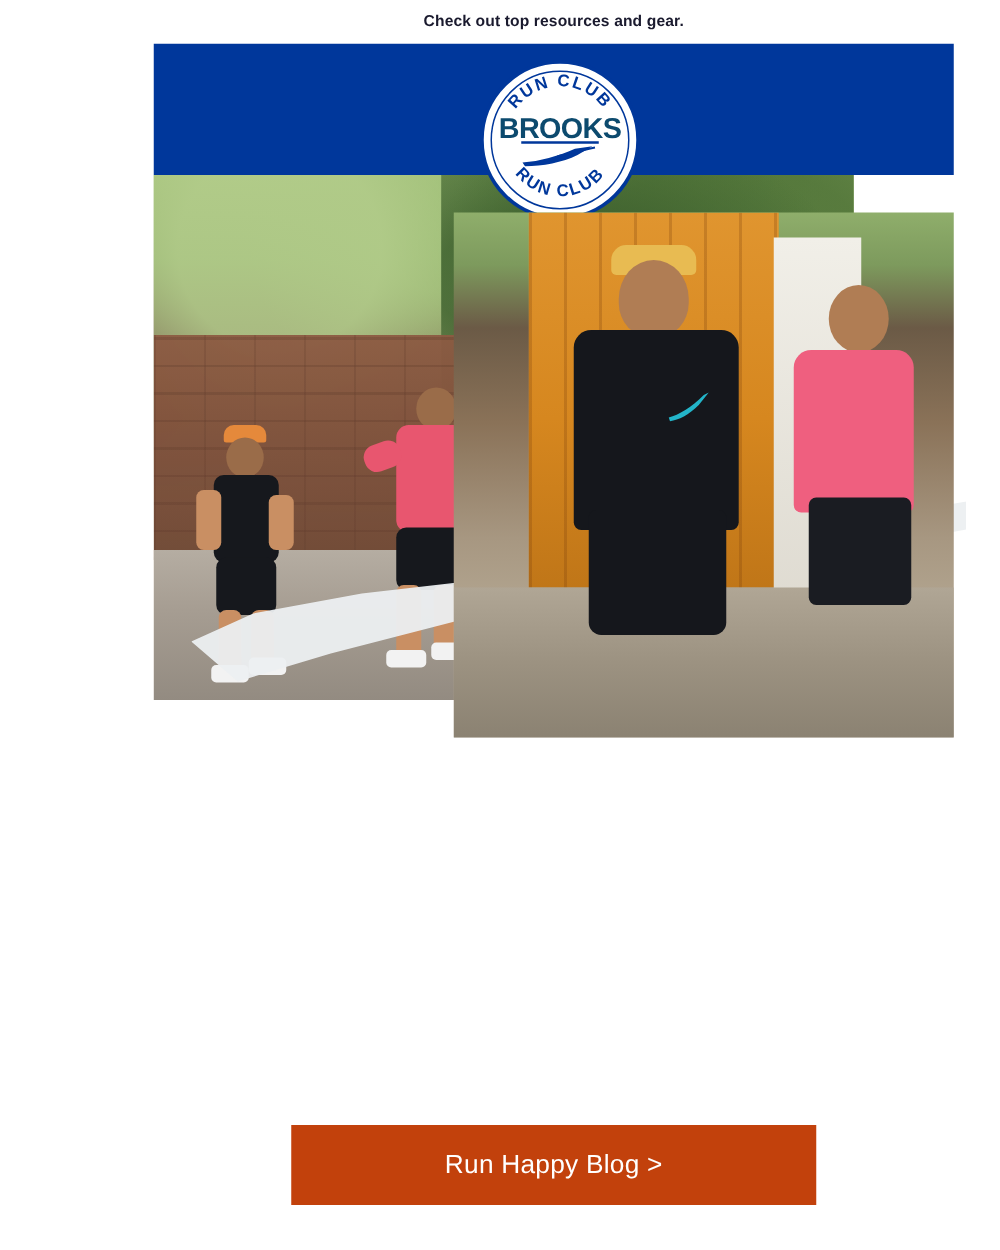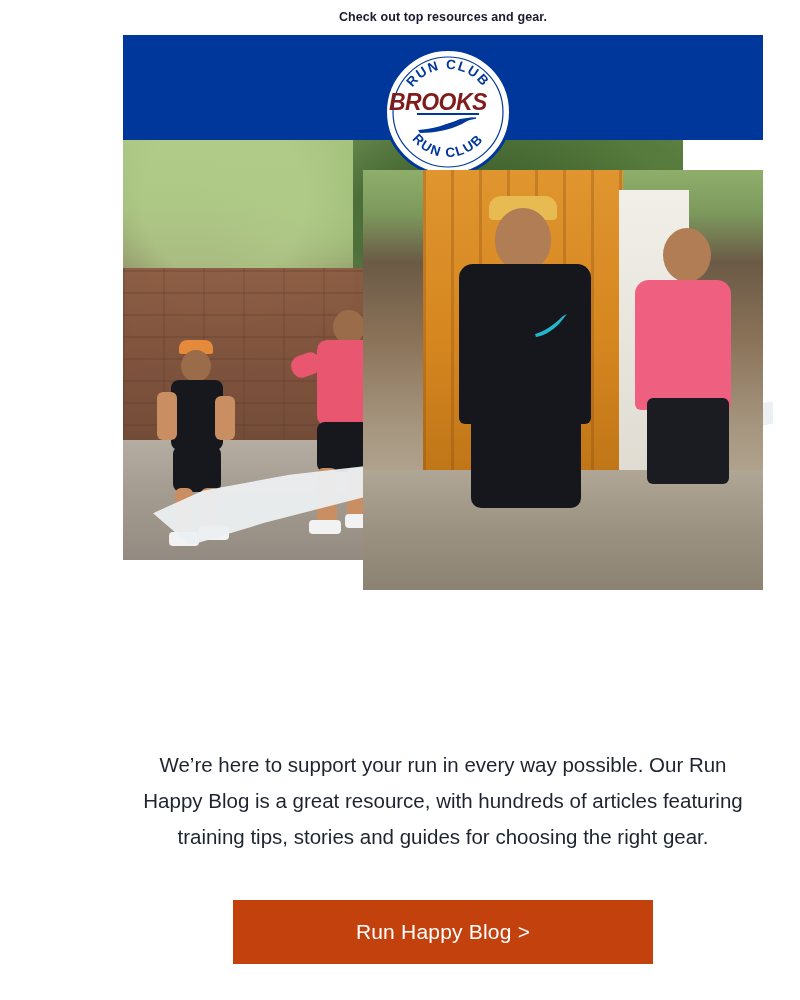--- a/index.html
+++ b/index.html
@@ -67,27 +67,26 @@
   .logo-ring-text {
     position: absolute;
     left: 0; top: 0;
     width: 118px; height: 118px;
   }
   .logo-wordmark {
     position: absolute;
     left: 0;
     top: 36px;
     width: 118px;
-    text-align: left;
+    text-align: center;
     font-family: "Liberation Sans", sans-serif;
     font-weight: 700;
-    font-style: italic;
     font-size: 23px;
     letter-spacing: -0.5px;
-    color: #7f1d1d;
+    color: #0c4a6e;
   }
   .logo-swoosh {
     position: absolute;
     left: 27px;
     top: 63px;
     width: 64px;
     height: 18px;
   }
   .logo-bar {
     position: absolute;
@@ -386,17 +385,16 @@
       <div class="center-runner-shirt"></div>
       <div class="center-runner-shorts"></div>
       <svg class="logo-chest" viewBox="0 0 36 30">
         <path d="M2 24 C 10 22, 20 16, 30 6 L 34 4 L 26 14 C 18 22, 10 26, 3 27 Z" fill="#23b5c9"></path>
       </svg>
     </div>
 
   </div>
 
 
-  <p class="body-copy">We’re here to support your run in every way possible. Our Run Happy Blog is a great resource, with hundreds of articles featuring training tips, stories and guides for choosing the right gear.</p>
 
   <button class="cta">Run Happy Blog &gt;</button>
 
 </div>
 
 </body></html>

